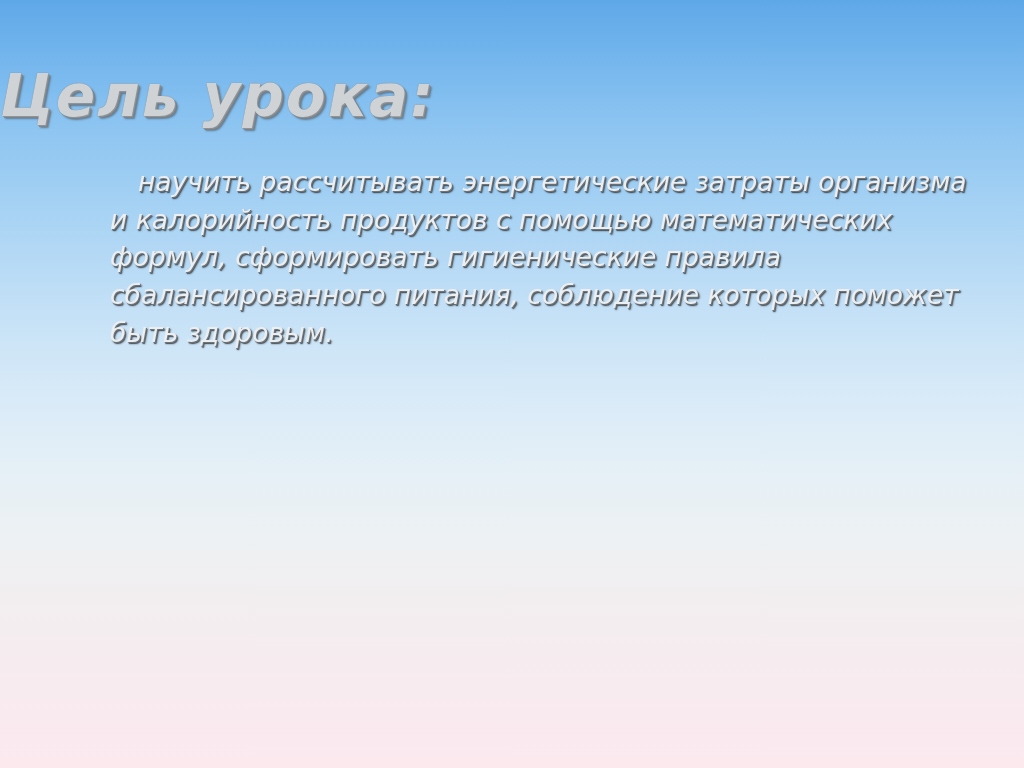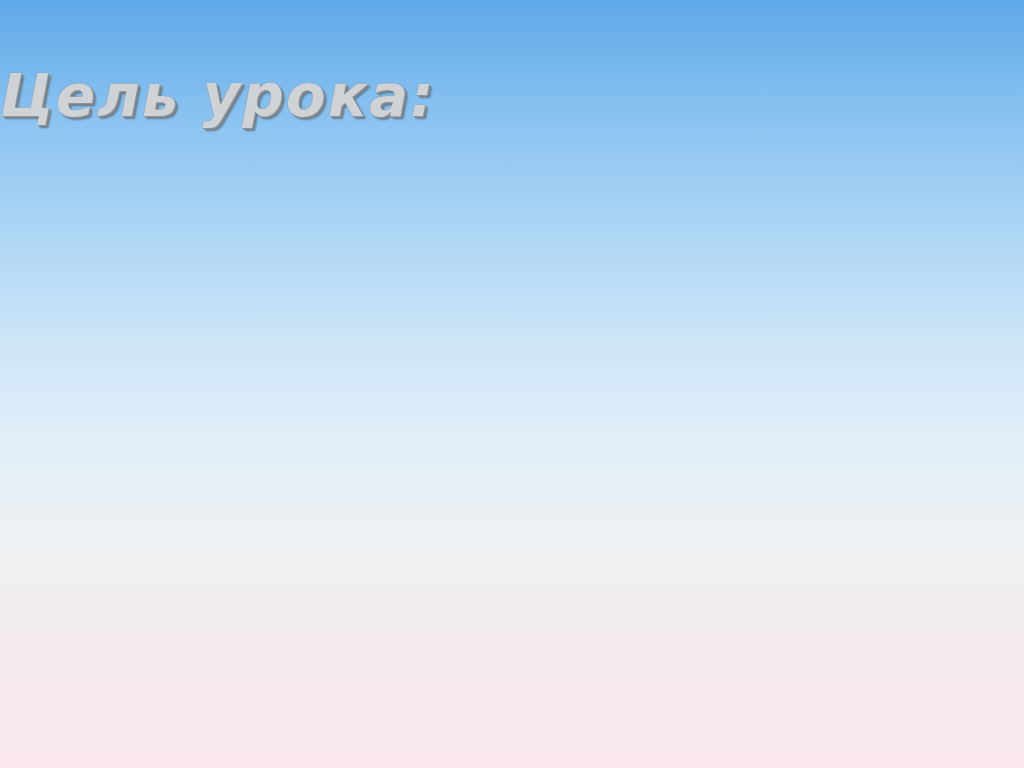--- a/index.html
+++ b/index.html
@@ -75,14 +75,15 @@
       2px 2px 2px rgba(40,45,50,0.45);
   }
 </style>
 </head>
 <body>
 
 <div id="slide">
 
   <div id="title">Цель урока:</div>
 
+  <div id="body-text">научить рассчитывать энергетические затраты организма и калорийность продуктов с помощью математических формул, сформировать гигиенические правила сбалансированного питания, соблюдение которых поможет быть здоровым.</div>
 
 </div>
 
 </body></html>

